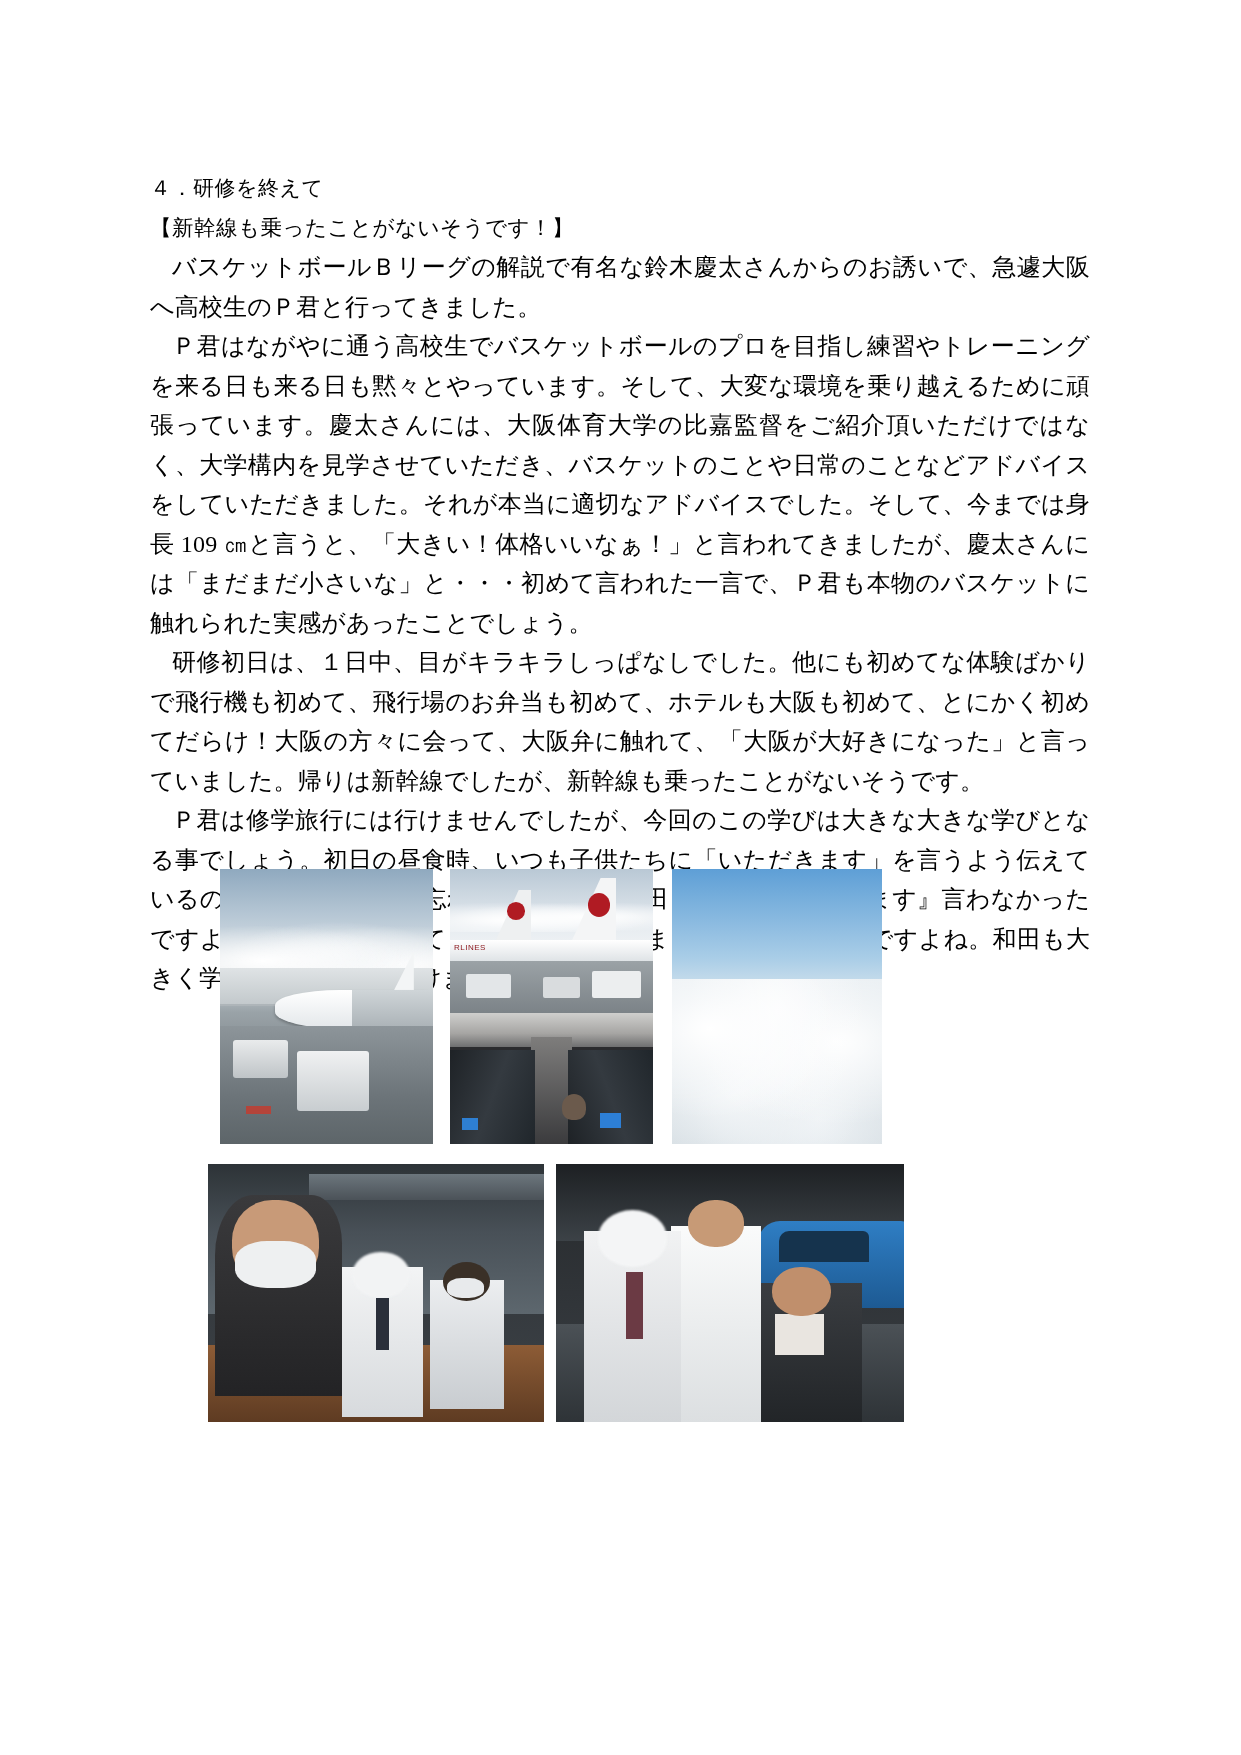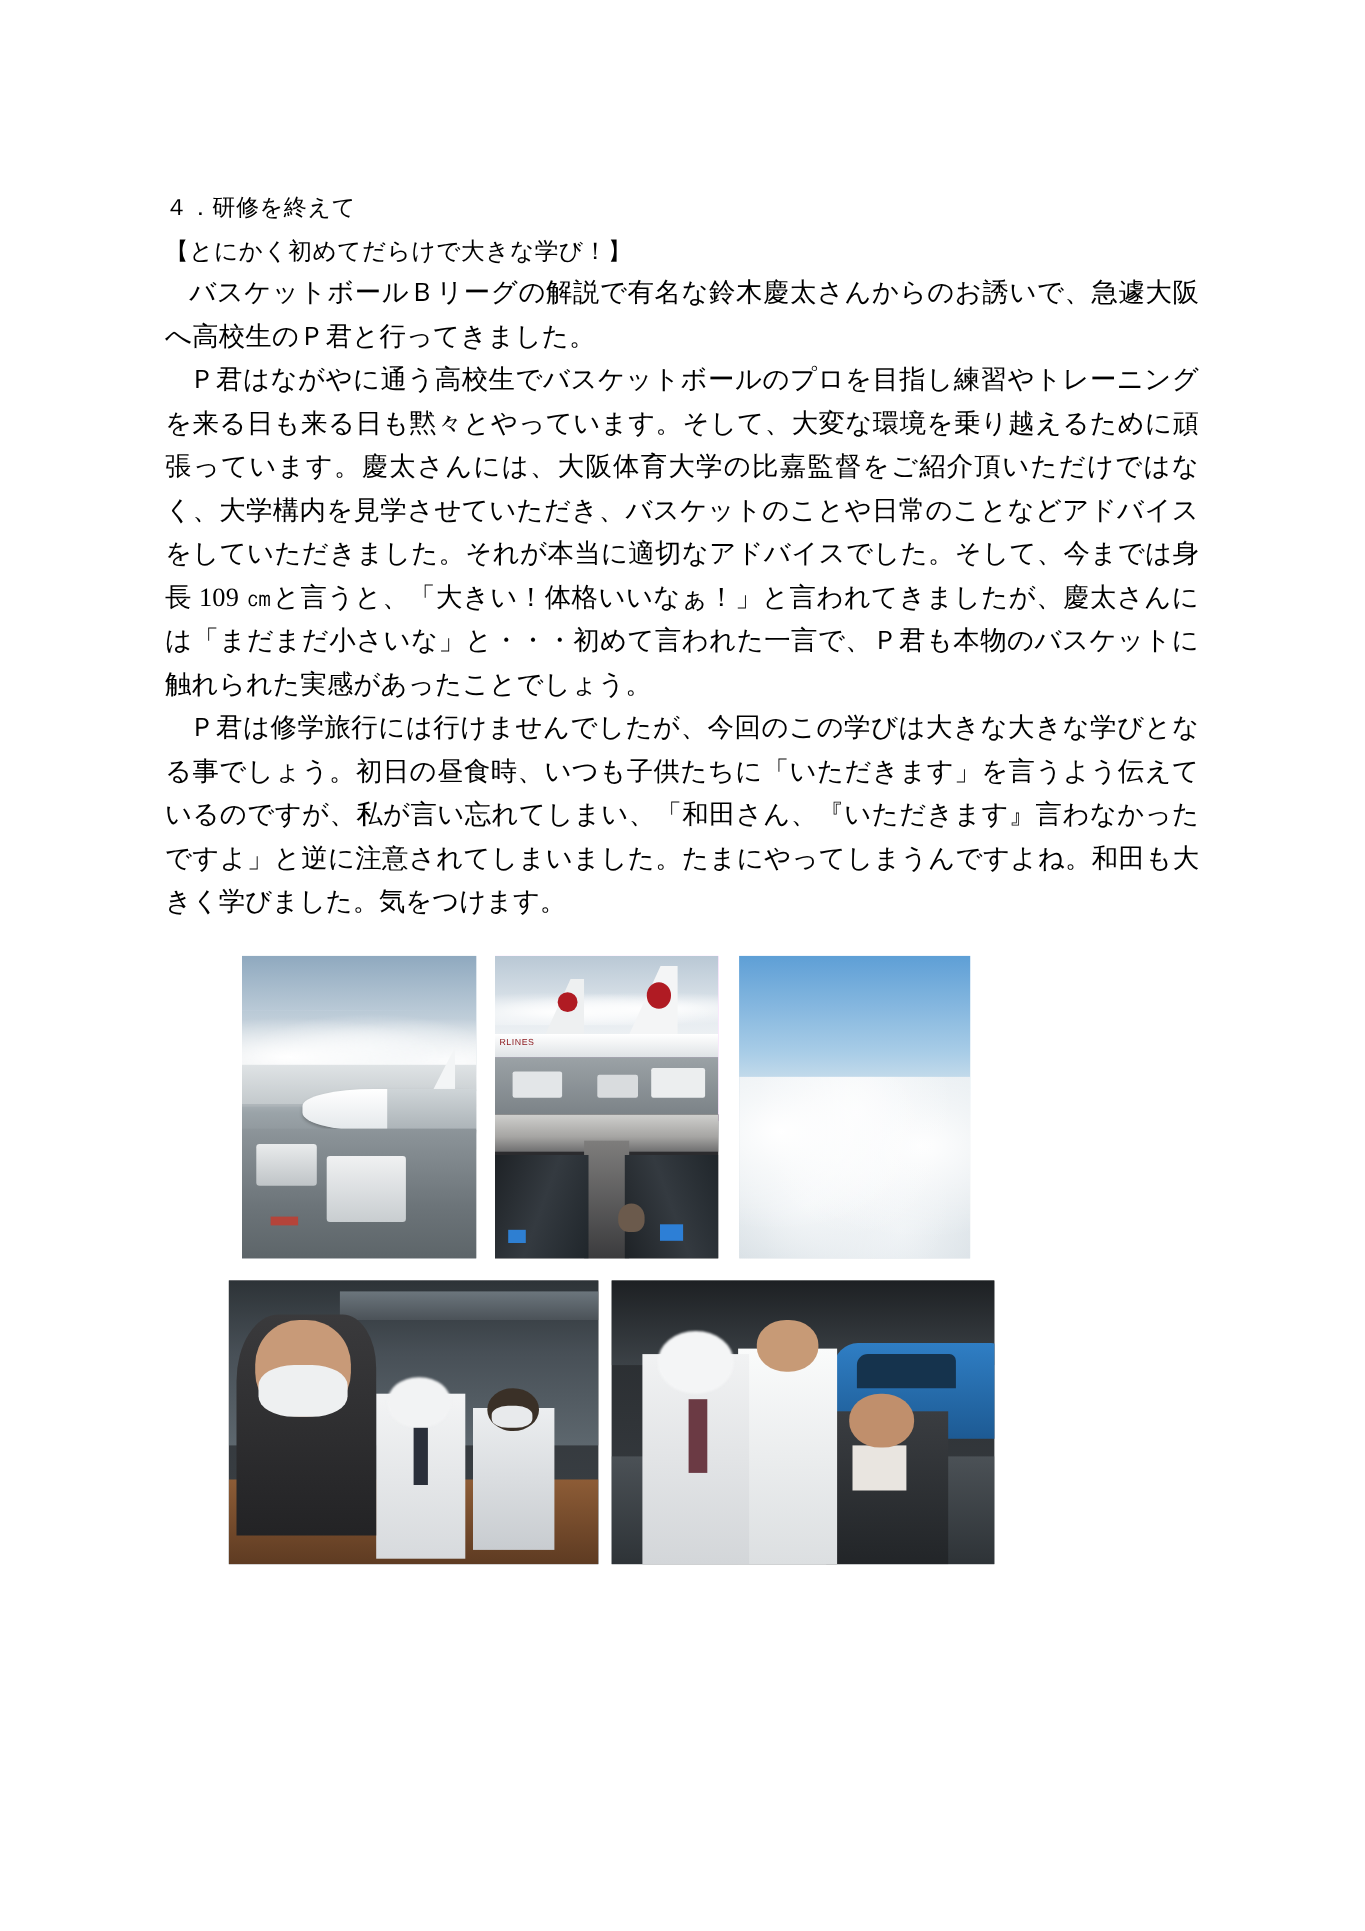--- a/index.html
+++ b/index.html
@@ -344,23 +344,24 @@
     background: #e9e5e0;
   }
 </style>
 </head>
 <body>
 
 <div class="page">
 
   <div class="content">
     <div class="heading-line">４．研修を終えて</div>
-    <div class="heading-line sub">【とにかく初めてだらけで大きな学び！】</div>
+    <div class="heading-line sub">【新幹線も乗ったことがないそうです！】</div>
     <p class="para">バスケットボールＢリーグの解説で有名な鈴木慶太さんからのお誘いで、急遽大阪へ高校生のＰ君と行ってきました。</p>
     <p class="para">Ｐ君はながやに通う高校生でバスケットボールのプロを目指し練習やトレーニングを来る日も来る日も黙々とやっています。そして、大変な環境を乗り越えるために頑張っています。慶太さんには、大阪体育大学の比嘉監督をご紹介頂いただけではなく、大学構内を見学させていただき、バスケットのことや日常のことなどアドバイスをしていただきました。それが本当に適切なアドバイスでした。そして、今までは身長 109 ㎝と言うと、「大きい！体格いいなぁ！」と言われてきましたが、慶太さんには「まだまだ小さいな」と・・・初めて言われた一言で、Ｐ君も本物のバスケットに触れられた実感があったことでしょう。</p>
+    <p class="para">研修初日は、１日中、目がキラキラしっぱなしでした。他にも初めてな体験ばかりで飛行機も初めて、飛行場のお弁当も初めて、ホテルも大阪も初めて、とにかく初めてだらけ！大阪の方々に会って、大阪弁に触れて、「大阪が大好きになった」と言っていました。帰りは新幹線でしたが、新幹線も乗ったことがないそうです。</p>
     <p class="para tight">Ｐ君は修学旅行には行けませんでしたが、今回のこの学びは大きな大きな学びとなる事でしょう。初日の昼食時、いつも子供たちに「いただきます」を言うよう伝えているのですが、私が言い忘れてしまい、「和田さん、『いただきます』言わなかったですよ」と逆に注意されてしまいました。たまにやってしまうんですよね。和田も大きく学びました。気をつけます。</p>
   </div>
 
   <div class="photos">
 
     <div class="photo" id="photo-apron">
       <div class="sky"></div>
       <div class="clouds"></div>
       <div class="terminal"></div>
       <div class="plane-tail"></div>

